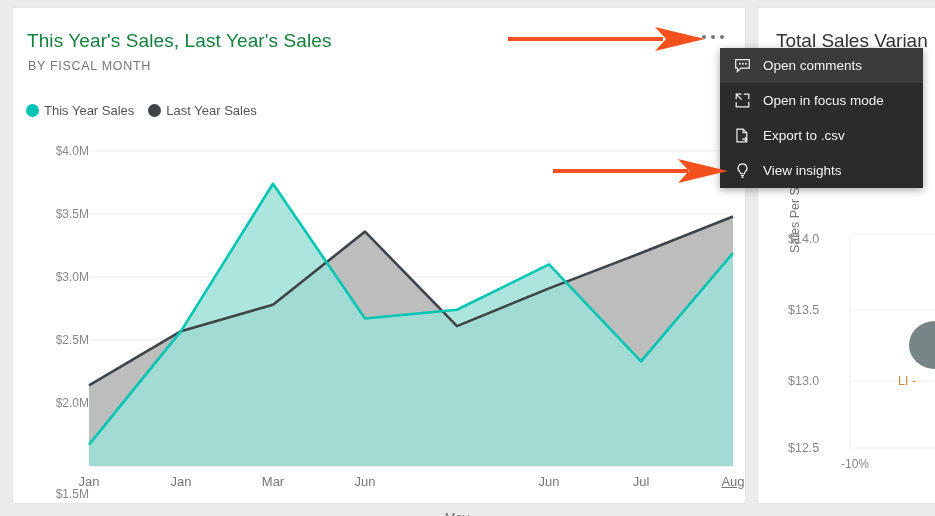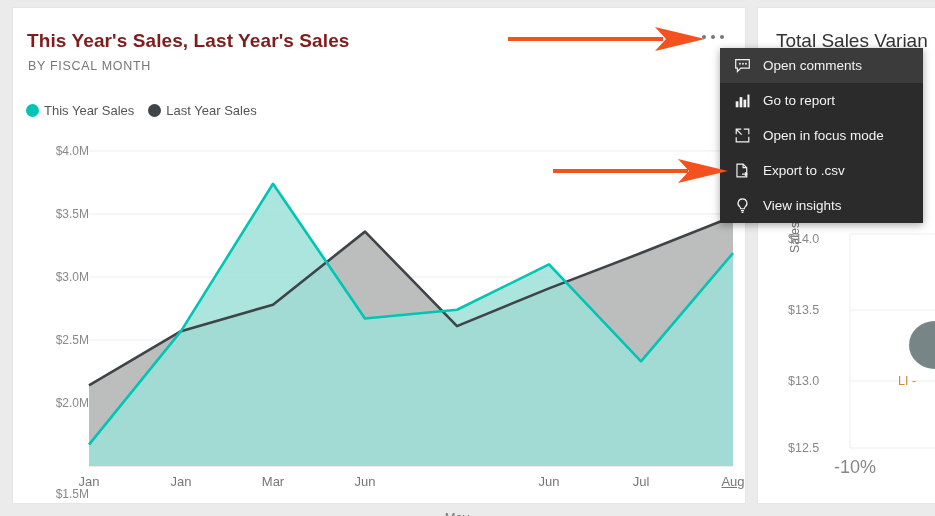--- a/index.html
+++ b/index.html
@@ -16,23 +16,22 @@
     position: absolute;
     background: #ffffff;
     box-shadow: 0 0 0 1px #e6e6e6;
   }
   #left-card  { left: 13px;  top: 8px;  width: 732px; height: 495px; }
   #right-card { left: 758px; top: 8px;  width: 250px; height: 495px; }
 
   
   .chart-title {
     position: absolute; left: 27px; top: 30px;
-    font-size: 19px; color: #7f1d1d; white-space: nowrap;
+    font-size: 19px; color: #15803d; white-space: nowrap;
     letter-spacing: .1px;
-    font-weight: bold;
   }
   .chart-subtitle {
     position: absolute; left: 28px; top: 59px;
     font-size: 12.5px; color: #777777; letter-spacing: .7px;
     white-space: nowrap;
   }
 
   
   #legend {
     position: absolute; left: 26px; top: 103px;
@@ -64,21 +63,21 @@
     position: absolute; left: -33px; top: 196px; width: 140px;
     font-size: 12.5px; color: #777777;
     transform: rotate(-90deg); transform-origin: center center;
     text-align: center; white-space: nowrap;
   }
   .r-ytick {
     position: absolute; left: 30px; font-size: 12.5px; color: #888888;
     transform: translateY(-50%); white-space: nowrap;
   }
   .r-xtick {
-    position: absolute; top: 449px; font-size: 18px; color: #888888;
+    position: absolute; top: 449px; font-size: 12px; color: #888888;
     transform: translateX(-50%); white-space: nowrap;
   }
   .r-bubble {
     position: absolute; border-radius: 50%;
     background: #6b7b7d; opacity: .92;
   }
   .r-point-label {
     position: absolute; font-size: 12.5px; color: #c98a3c; white-space: nowrap;
   }
 
@@ -202,29 +201,20 @@
       <div class="menu-item is-hover">
         <span class="menu-icon"><svg viewBox="0 0 20 20" fill="none">
             <path d="M2 3h16v10H8l-4 4v-4H2V3z" stroke="#f2f2f2" stroke-width="1.4"></path>
             <circle cx="7" cy="8" r="1.1" fill="#f2f2f2"></circle>
             <circle cx="10.5" cy="8" r="1.1" fill="#f2f2f2"></circle>
             <circle cx="14" cy="8" r="1.1" fill="#f2f2f2"></circle>
           </svg></span>
         <span>Open comments</span>
       </div>
       <div class="menu-item">
-        <span class="menu-icon"><svg viewBox="0 0 20 20">
-            <rect x="2" y="11" width="3.2" height="7" fill="#f2f2f2"></rect>
-            <rect x="6.6" y="6" width="3.2" height="12" fill="#f2f2f2"></rect>
-            <rect x="11.2" y="9" width="3.2" height="9" fill="#f2f2f2"></rect>
-            <rect x="15.8" y="3" width="2.4" height="15" fill="#f2f2f2"></rect>
-          </svg></span>
-        <span>Go to report</span>
-      </div>
-      <div class="menu-item">
         <span class="menu-icon"><svg viewBox="0 0 20 20" fill="none" stroke="#f2f2f2" stroke-width="1.4">
             <path d="M2.6 8.5V2.6h6M2.6 2.6l6.4 6.4"></path>
             <path d="M11.5 2.6h5.9v5.9"></path>
             <path d="M17.4 11.5v5.9H2.6v-5.3"></path>
           </svg></span>
         <span>Open in focus mode</span>
       </div>
       <div class="menu-item">
         <span class="menu-icon"><svg viewBox="0 0 20 20" fill="none" stroke="#f2f2f2" stroke-width="1.4">
             <path d="M3.5 2.4h7.2l4.3 4.3v10.9H3.5V2.4z"></path>

